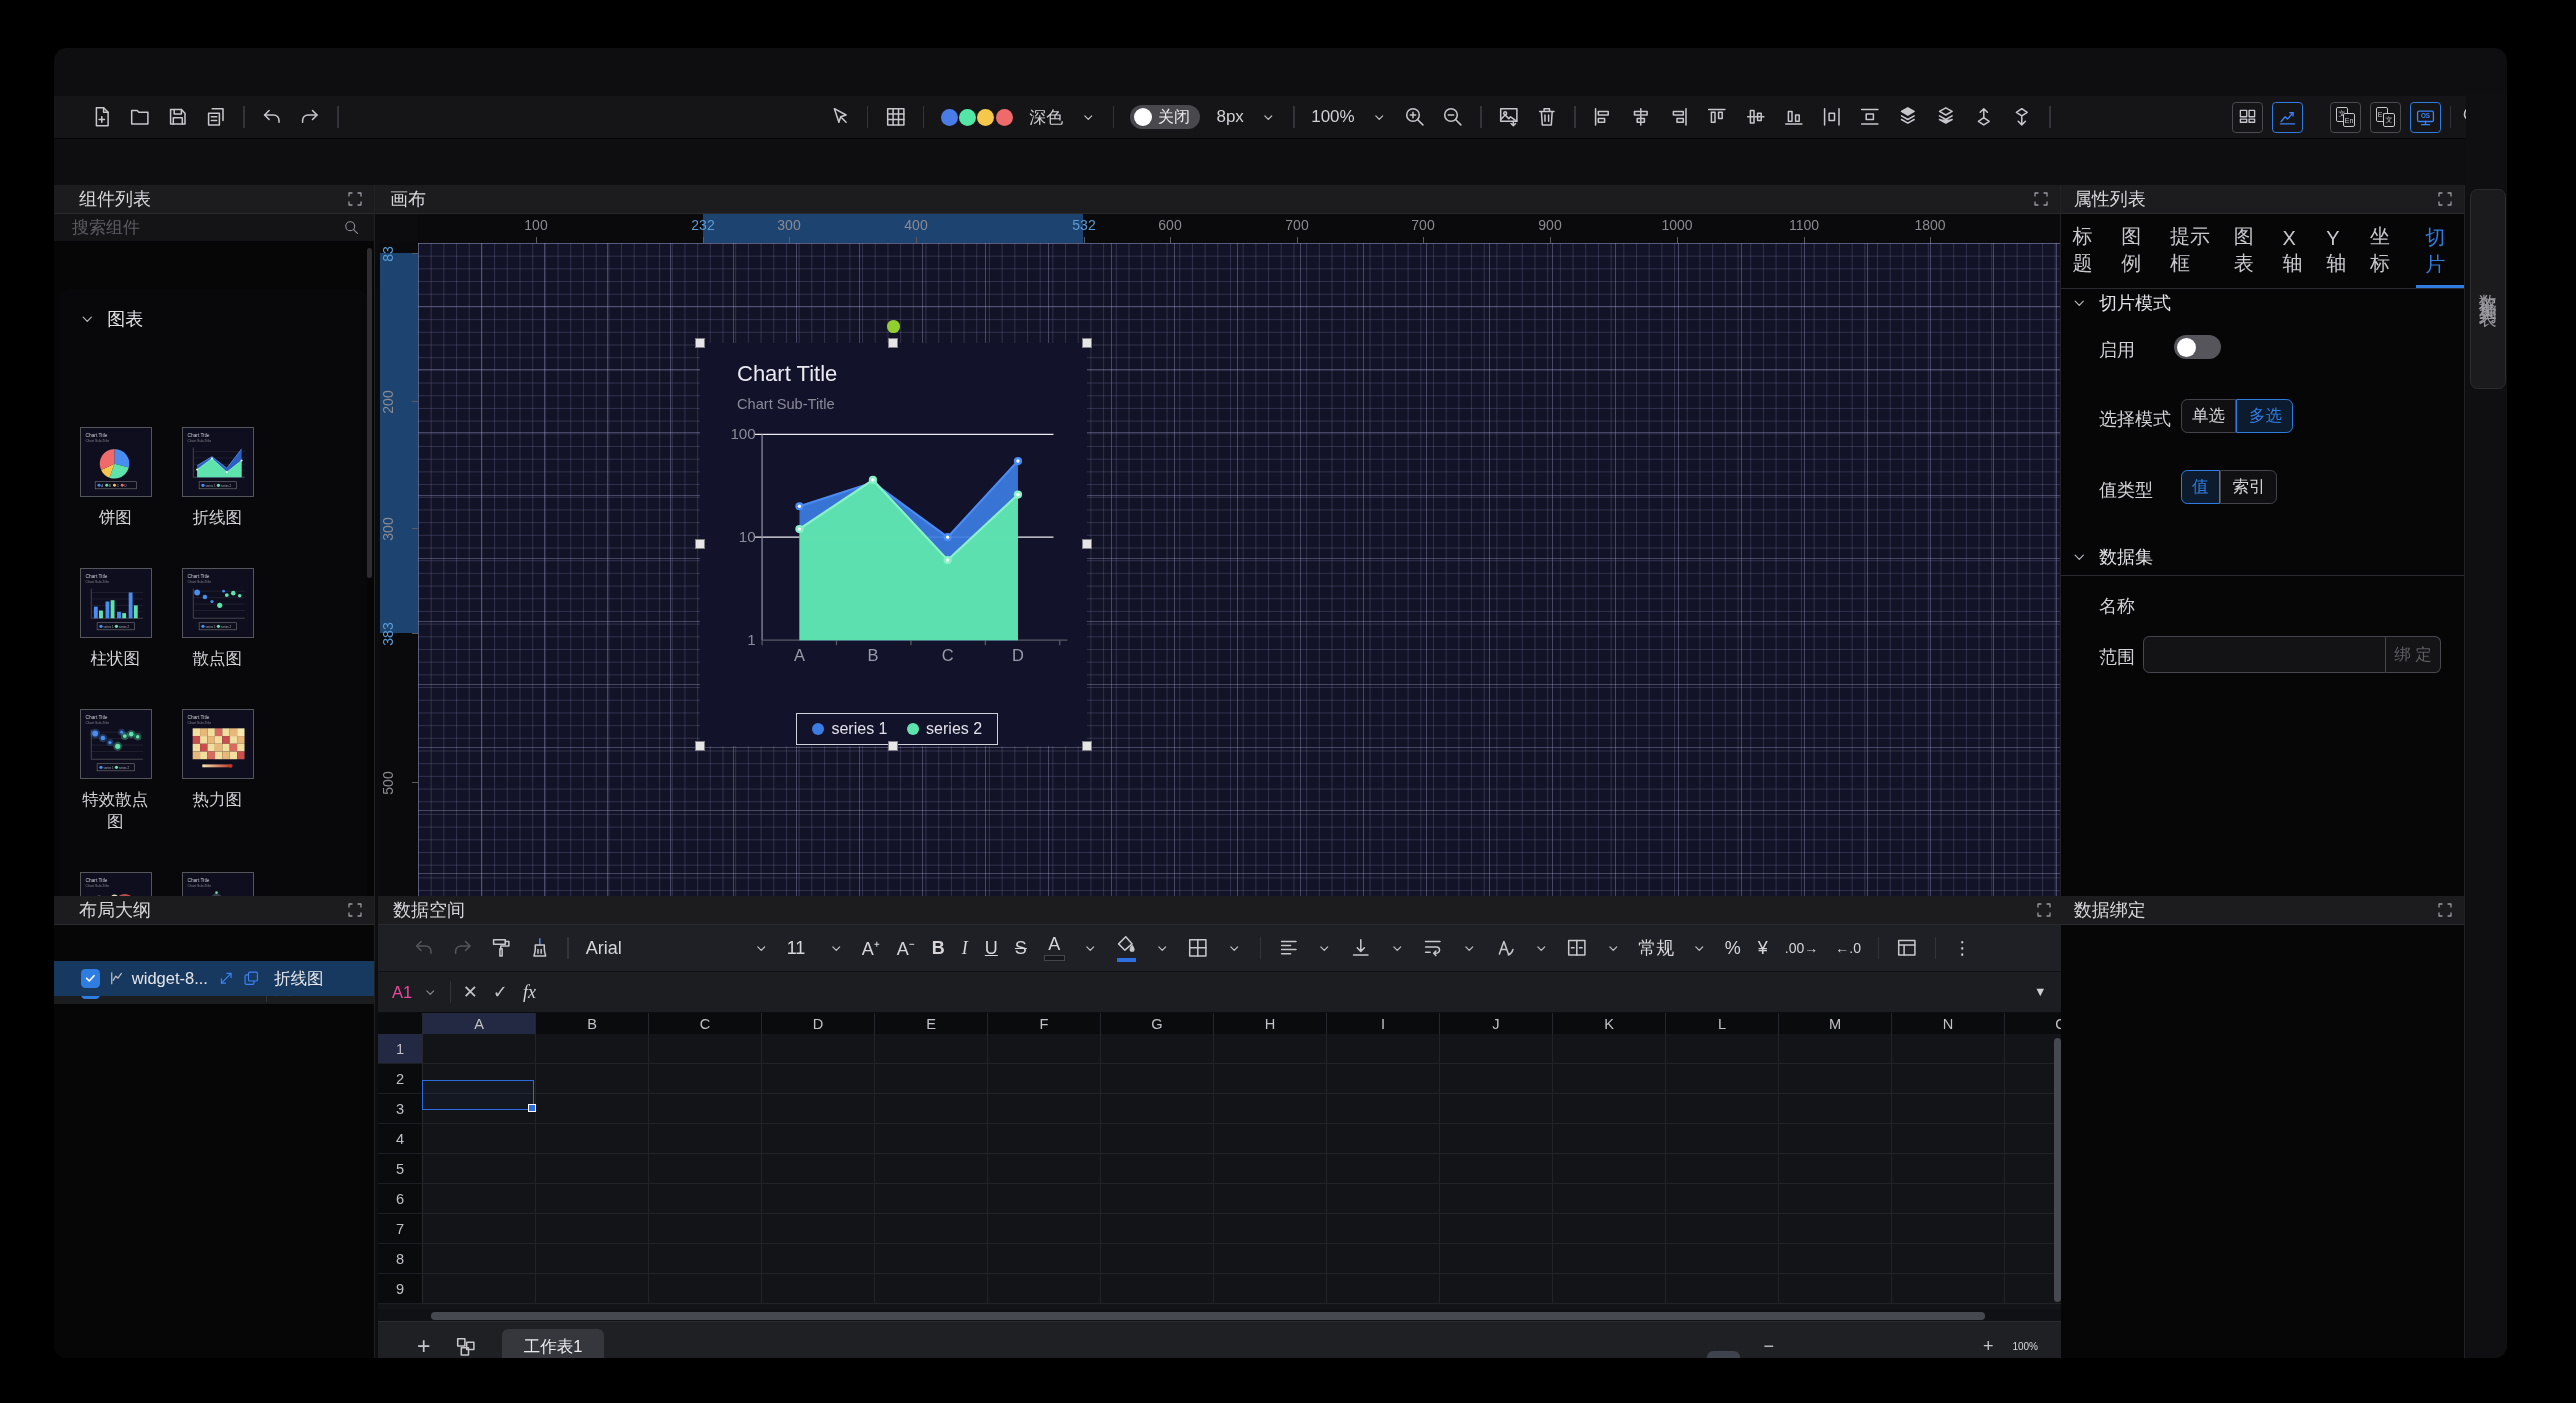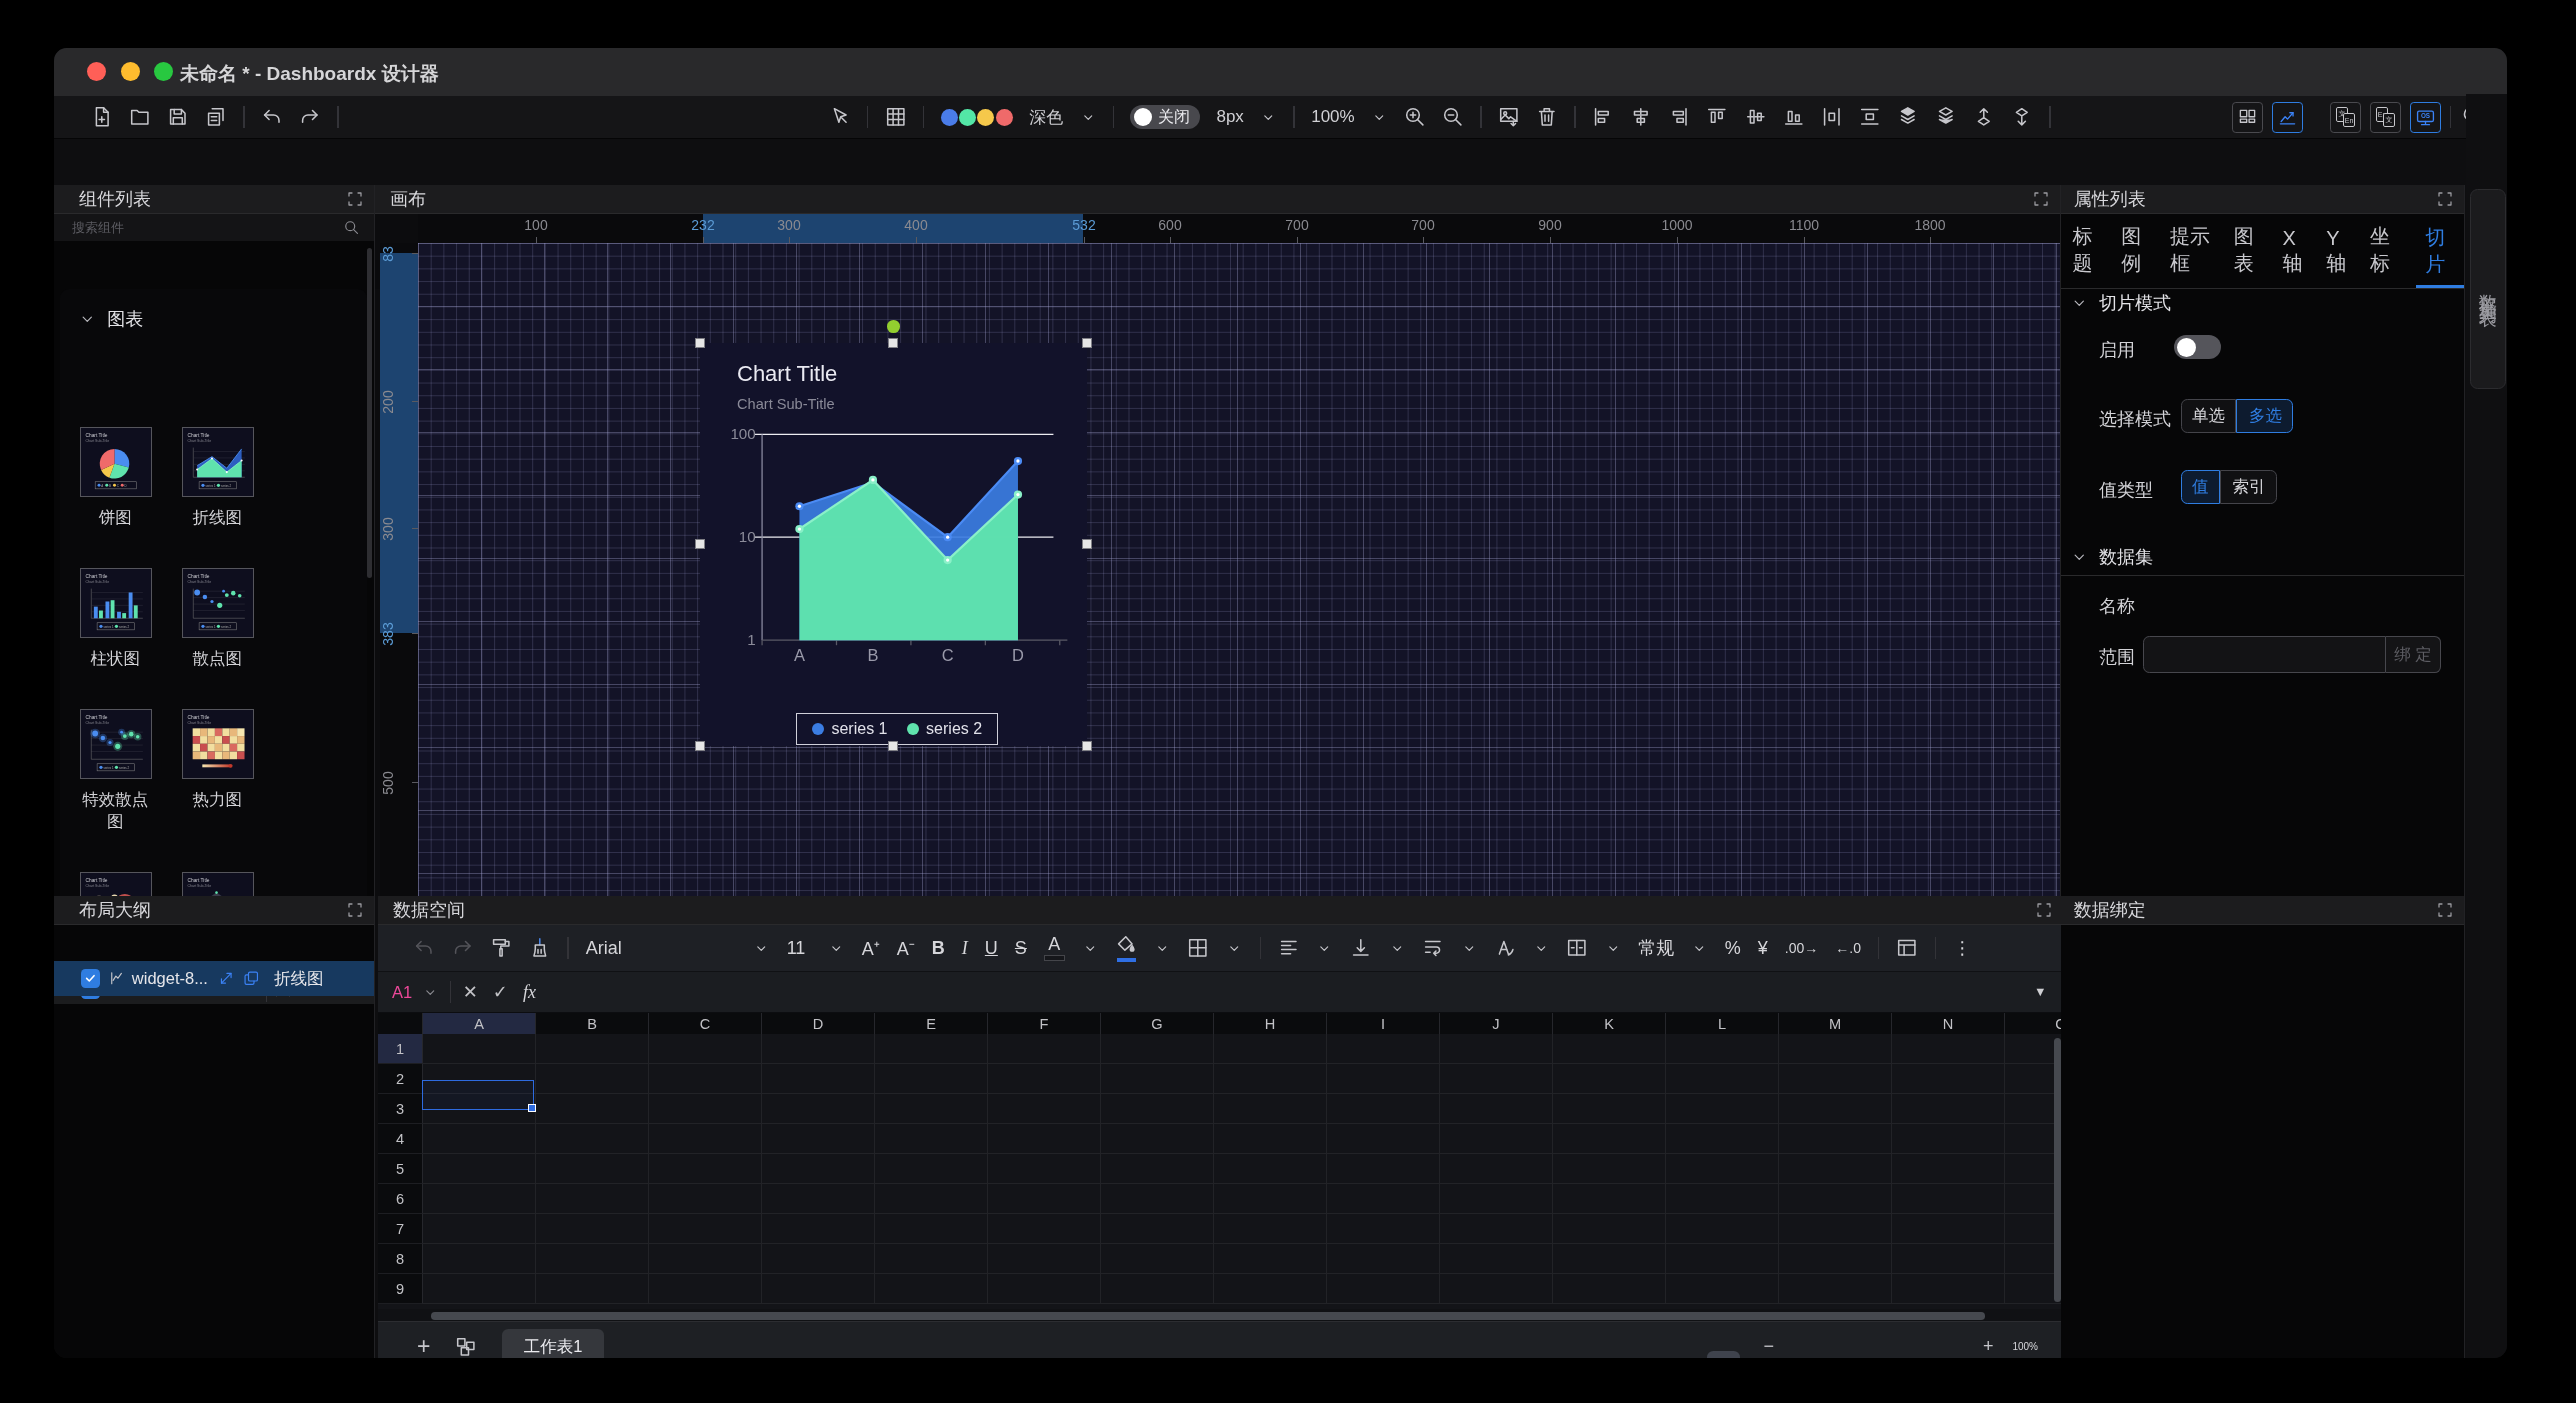--- a/index.html
+++ b/index.html
@@ -28,21 +28,21 @@
   .fbox.active{border-color:#2f7de1;}
   .fbox .ic{width:19px;height:19px;}
   .tr{position:relative;width:20px;height:20px;}
   .tr .b{position:absolute;width:10.8px;height:12.7px;border:1.3px solid #c8c8cc;border-radius:1.9px;background:#151517;font-size:7px;display:flex;align-items:center;justify-content:center;color:#c8c8cc;}
   
   .phead{position:absolute;height:28px;background:#1c1c1e;border-bottom:1.3px solid #2a2a2c;display:flex;align-items:center;}
   .phead .pt{font-size:18px;color:#d8d8dc;margin-left:25px;}
   .pexp{position:absolute;right:10px;top:5px;width:18px;height:18px;color:#9a9aa0;}
   .black{background:#060607;}
   .searchbar{position:absolute;display:flex;align-items:center;background:#141416;}
-  .searchbar input{flex:1;background:transparent;border:0;outline:0;color:#cfcfd3;font-size:13px;padding-left:18px;font-family:"Liberation Sans",sans-serif;}
+  .searchbar input{flex:1;background:transparent;border:0;outline:0;color:#cfcfd3;font-size:17px;padding-left:18px;font-family:"Liberation Sans",sans-serif;}
   .searchbar input::placeholder{color:#5c5c62;}
   .comp-cell{width:103px;display:flex;flex-direction:column;align-items:flex-start;}
   .thumb{width:70px;height:68px;border:1.3px solid #55555c;background:#0e0e1e;}
   .comp-label{width:70px;text-align:center;font-size:16.5px;color:#d2d2d6;margin-top:10px;}
   
   .checkbox{width:19px;height:19px;border-radius:4.4px;background:#2f7de1;display:flex;align-items:center;justify-content:center;}
   .checkbox svg{width:12.7px;height:12.7px;fill:none;stroke:#fff;stroke-width:3;stroke-linecap:round;stroke-linejoin:round;}
   
   .hruler{position:absolute;background:#0a0a0c;overflow:hidden;}
   .hmark{position:absolute;top:2.5px;font-size:14px;color:#8a8a90;transform:translateX(-50%);}
@@ -104,26 +104,20 @@
   .bindbtn{position:absolute;border:1.3px solid #47474d;border-left:0;border-radius:0 6.3px 6.3px 0;display:flex;align-items:center;justify-content:center;font-size:16.5px;color:#5d5d63;background:#141416;}
   .vstriptab{position:absolute;background:#1b1b1d;border:0.6px solid #2c2c2f;border-radius:7.6px;display:flex;align-items:center;justify-content:center;}
   .vstriptab span{writing-mode:vertical-rl;font-size:18px;color:#9a9aa0;letter-spacing:3.8px;}
   .scrollthumb{position:absolute;background:#46494f;border-radius:3.8px;}
 </style>
 </head>
 <body>
 
 <div class="window">
 
-  <div class="titlebar">
-    <div class="light" style="left:33px;background:#ff5f57"></div>
-    <div class="light" style="left:67px;background:#febc2e"></div>
-    <div class="light" style="left:100px;background:#28c840"></div>
-    <div class="wtitle">未命名 * - Dashboardx 设计器</div>
-  </div>
 
   <div class="toolbar">
     <div class="tgroup" style="left:37px">
       <span class="ic">
           <svg viewBox="0 0 24 24">
             <path d="M6 2h8l5 5v15H6z"></path>
             <path d="M14 2v5h5"></path>
             <path d="M9 15h6M12 12v6"></path>
           </svg>
         </span>

